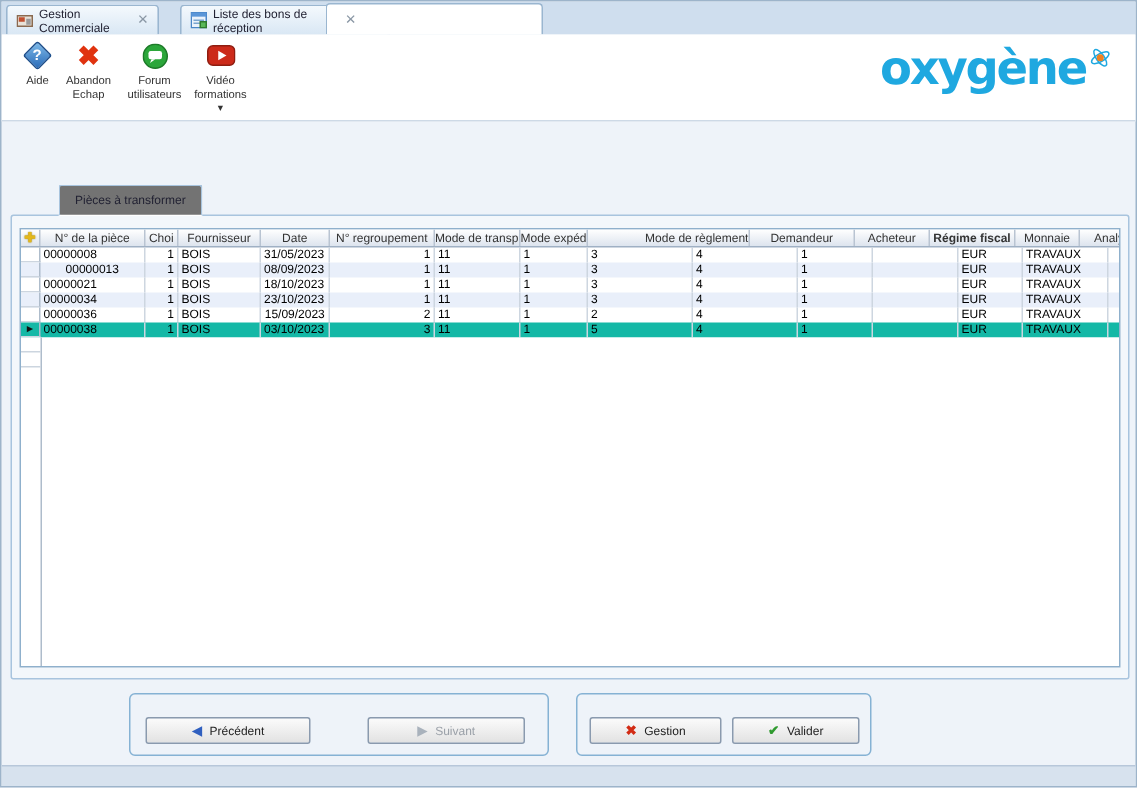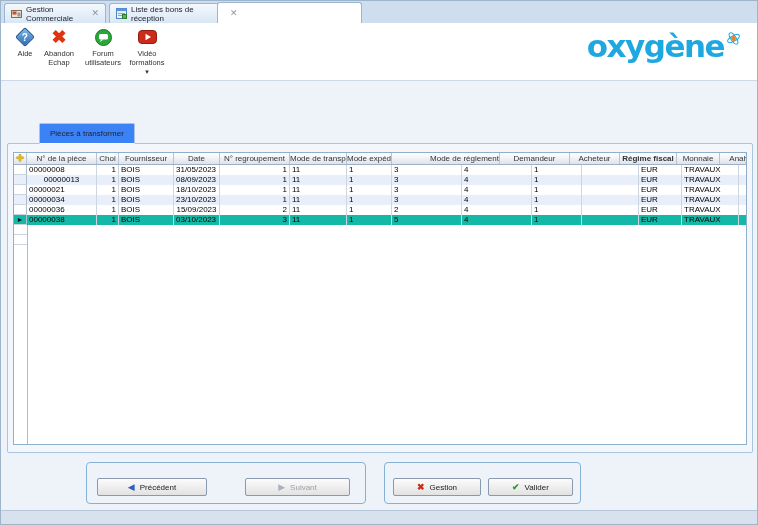--- a/index.html
+++ b/index.html
@@ -25,21 +25,21 @@
                   border:1px solid #1d4f8c; border-radius:2px; display:flex; align-items:center; justify-content:center; }
   .aide-diamond span { transform:rotate(-45deg); color:#fff; font-size:10px; font-weight:bold; }
   .x-glyph { color:#e0330f; font-size:18px; font-weight:bold; line-height:18px; }
   .caret { font-size:7px; color:#333; margin-top:1px; }
   .logo { position:absolute; right:18px; top:8px; display:flex; align-items:flex-start; }
   .logo-text { font-family:"DejaVu Sans", sans-serif; font-size:31px; font-weight:bold; color:#1fa8e0;
                letter-spacing:-1.5px; line-height:31px; }
   .logo-atom { margin-left:2px; margin-top:0; }
 
   
-  .page-tab { position:absolute; left:38px; top:122px; height:21px; padding:0 10px; background:#3b82f6;
+  .page-tab { position:absolute; left:38px; top:122px; height:21px; padding:0 10px; background:#737373;
               border:1px solid #a8c4de; border-bottom:1px solid #fff; border-radius:2px 2px 0 0;
               font-size:8px; color:#223; display:flex; align-items:center; z-index:3; }
   .panel { position:absolute; left:6px; top:142px; width:746px; height:310px; background:#f3f7fb;
            border:1px solid #a8c4de; border-radius:2px; }
 
   
   .grid { position:absolute; left:5px; top:8px; width:734px; height:293px; background:#fff;
           border:1px solid #8fb0cc; overflow:hidden; display:flex; flex-direction:column; }
   .g-head { display:flex; height:12px; flex:0 0 auto; background:linear-gradient(#ffffff,#dde4ee);
             border-bottom:1px solid #9fb0c4; }
@@ -83,21 +83,21 @@
   <div class="tabbar">
     <div class="doc-tab" style="left:3px; width:102px;">
       <svg class="tab-ico" viewBox="0 0 11 11">
         <rect x="0.5" y="2.5" width="10" height="7" fill="#e8e2d8" stroke="#8a6a50"></rect>
         <rect x="1.5" y="3.5" width="4" height="3" fill="#c05030"></rect>
         <rect x="6.5" y="4.5" width="3" height="4" fill="#9a9a9a"></rect>
       </svg>
       <span>Gestion Commerciale</span>
       <span class="tab-close">✕</span>
     </div>
-    <div class="doc-tab" style="left:108px; width:140px;">
+    <div class="doc-tab" style="left:119px; width:140px;">
       <svg class="tab-ico" viewBox="0 0 11 11">
         <rect x="0.5" y="0.5" width="10" height="10" fill="#eaf2fb" stroke="#4a86c8"></rect>
         <rect x="0.5" y="0.5" width="10" height="2.6" fill="#5a96d8"></rect>
         <line x1="2" y1="5.5" x2="9" y2="5.5" stroke="#7aa6d0" stroke-width="1"></line>
         <line x1="2" y1="7.5" x2="9" y2="7.5" stroke="#7aa6d0" stroke-width="1"></line>
         <rect x="6.5" y="6.5" width="4" height="4" fill="#58b858" stroke="#2e7a2e"></rect>
       </svg>
       <span>Liste des bons de réception</span>
       <span class="tab-close">✕</span>
     </div>

